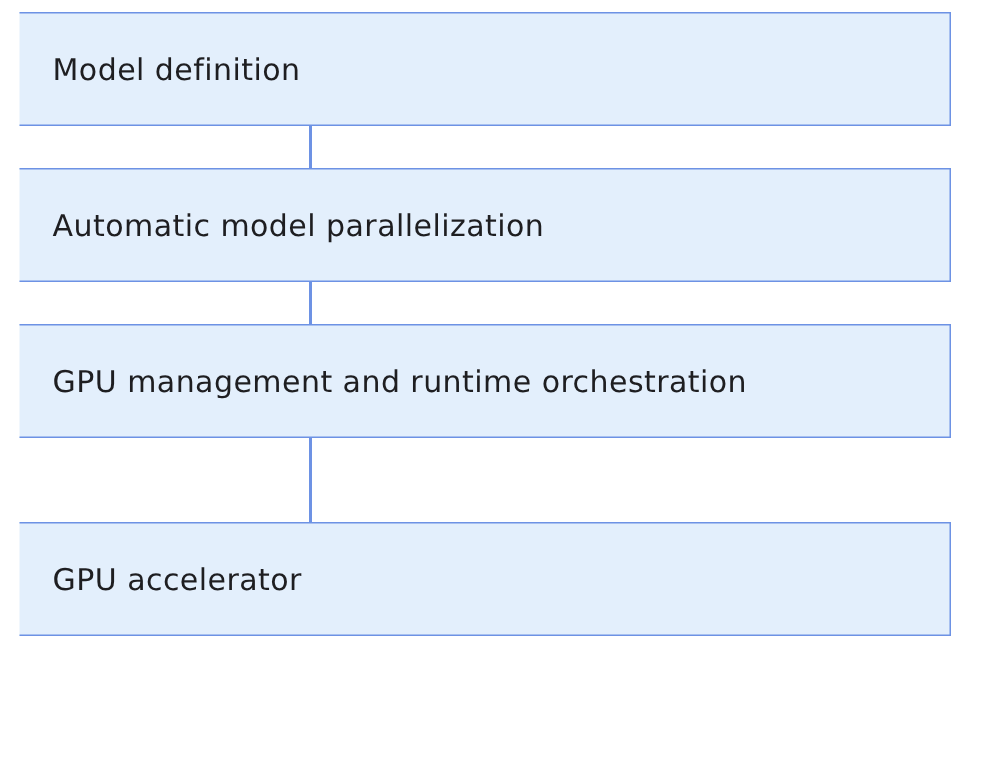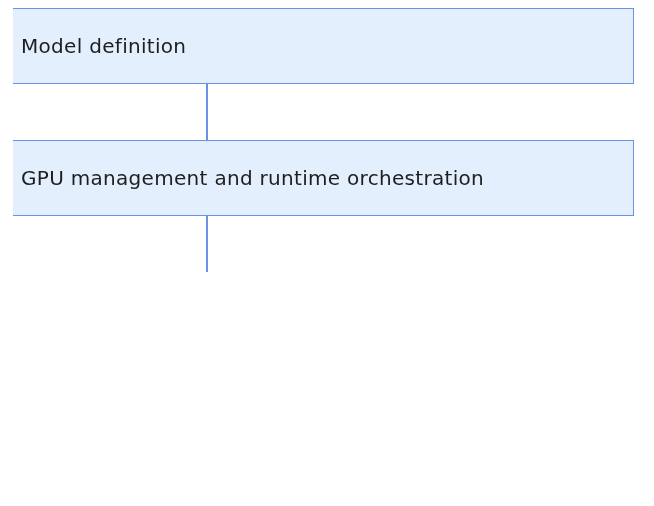--- a/index.html
+++ b/index.html
@@ -37,21 +37,21 @@
   .layer-box {
     box-sizing: border-box;
     height: 76px;
     background: var(--fill);
     border-top: 1.6px solid var(--border);
     border-right: 1.6px solid var(--border);
     border-bottom: 1.6px solid var(--border);
     border-left: none;
     display: flex;
     align-items: center;
-    padding-left: 8px;
+    padding-left: 22px;
   }
   .layer-label {
     font-size: 20px;
     font-weight: 500;
     letter-spacing: 0.3px;
     color: var(--text);
     white-space: nowrap;
   }
   .gap {
     position: relative;
@@ -74,33 +74,39 @@
   <div class="stack">
 
     <div class="layer-box">
       <span class="layer-label">Model definition</span>
     </div>
 
     <div class="gap">
       <span class="connector"></span>
     </div>
 
+    <div class="layer-box">
+      <span class="layer-label">Automatic model parallelization</span>
+    </div>
 
     <div class="gap">
       <span class="connector"></span>
     </div>
 
     <div class="layer-box">
       <span class="layer-label">GPU management and runtime orchestration</span>
     </div>
 
     <div class="gap">
       <span class="connector"></span>
     </div>
 
 
     <div class="gap">
       <span class="connector"></span>
     </div>
 
+    <div class="layer-box">
+      <span class="layer-label">GPU accelerator</span>
+    </div>
 
   </div>
 </div>
 
 </body></html>

